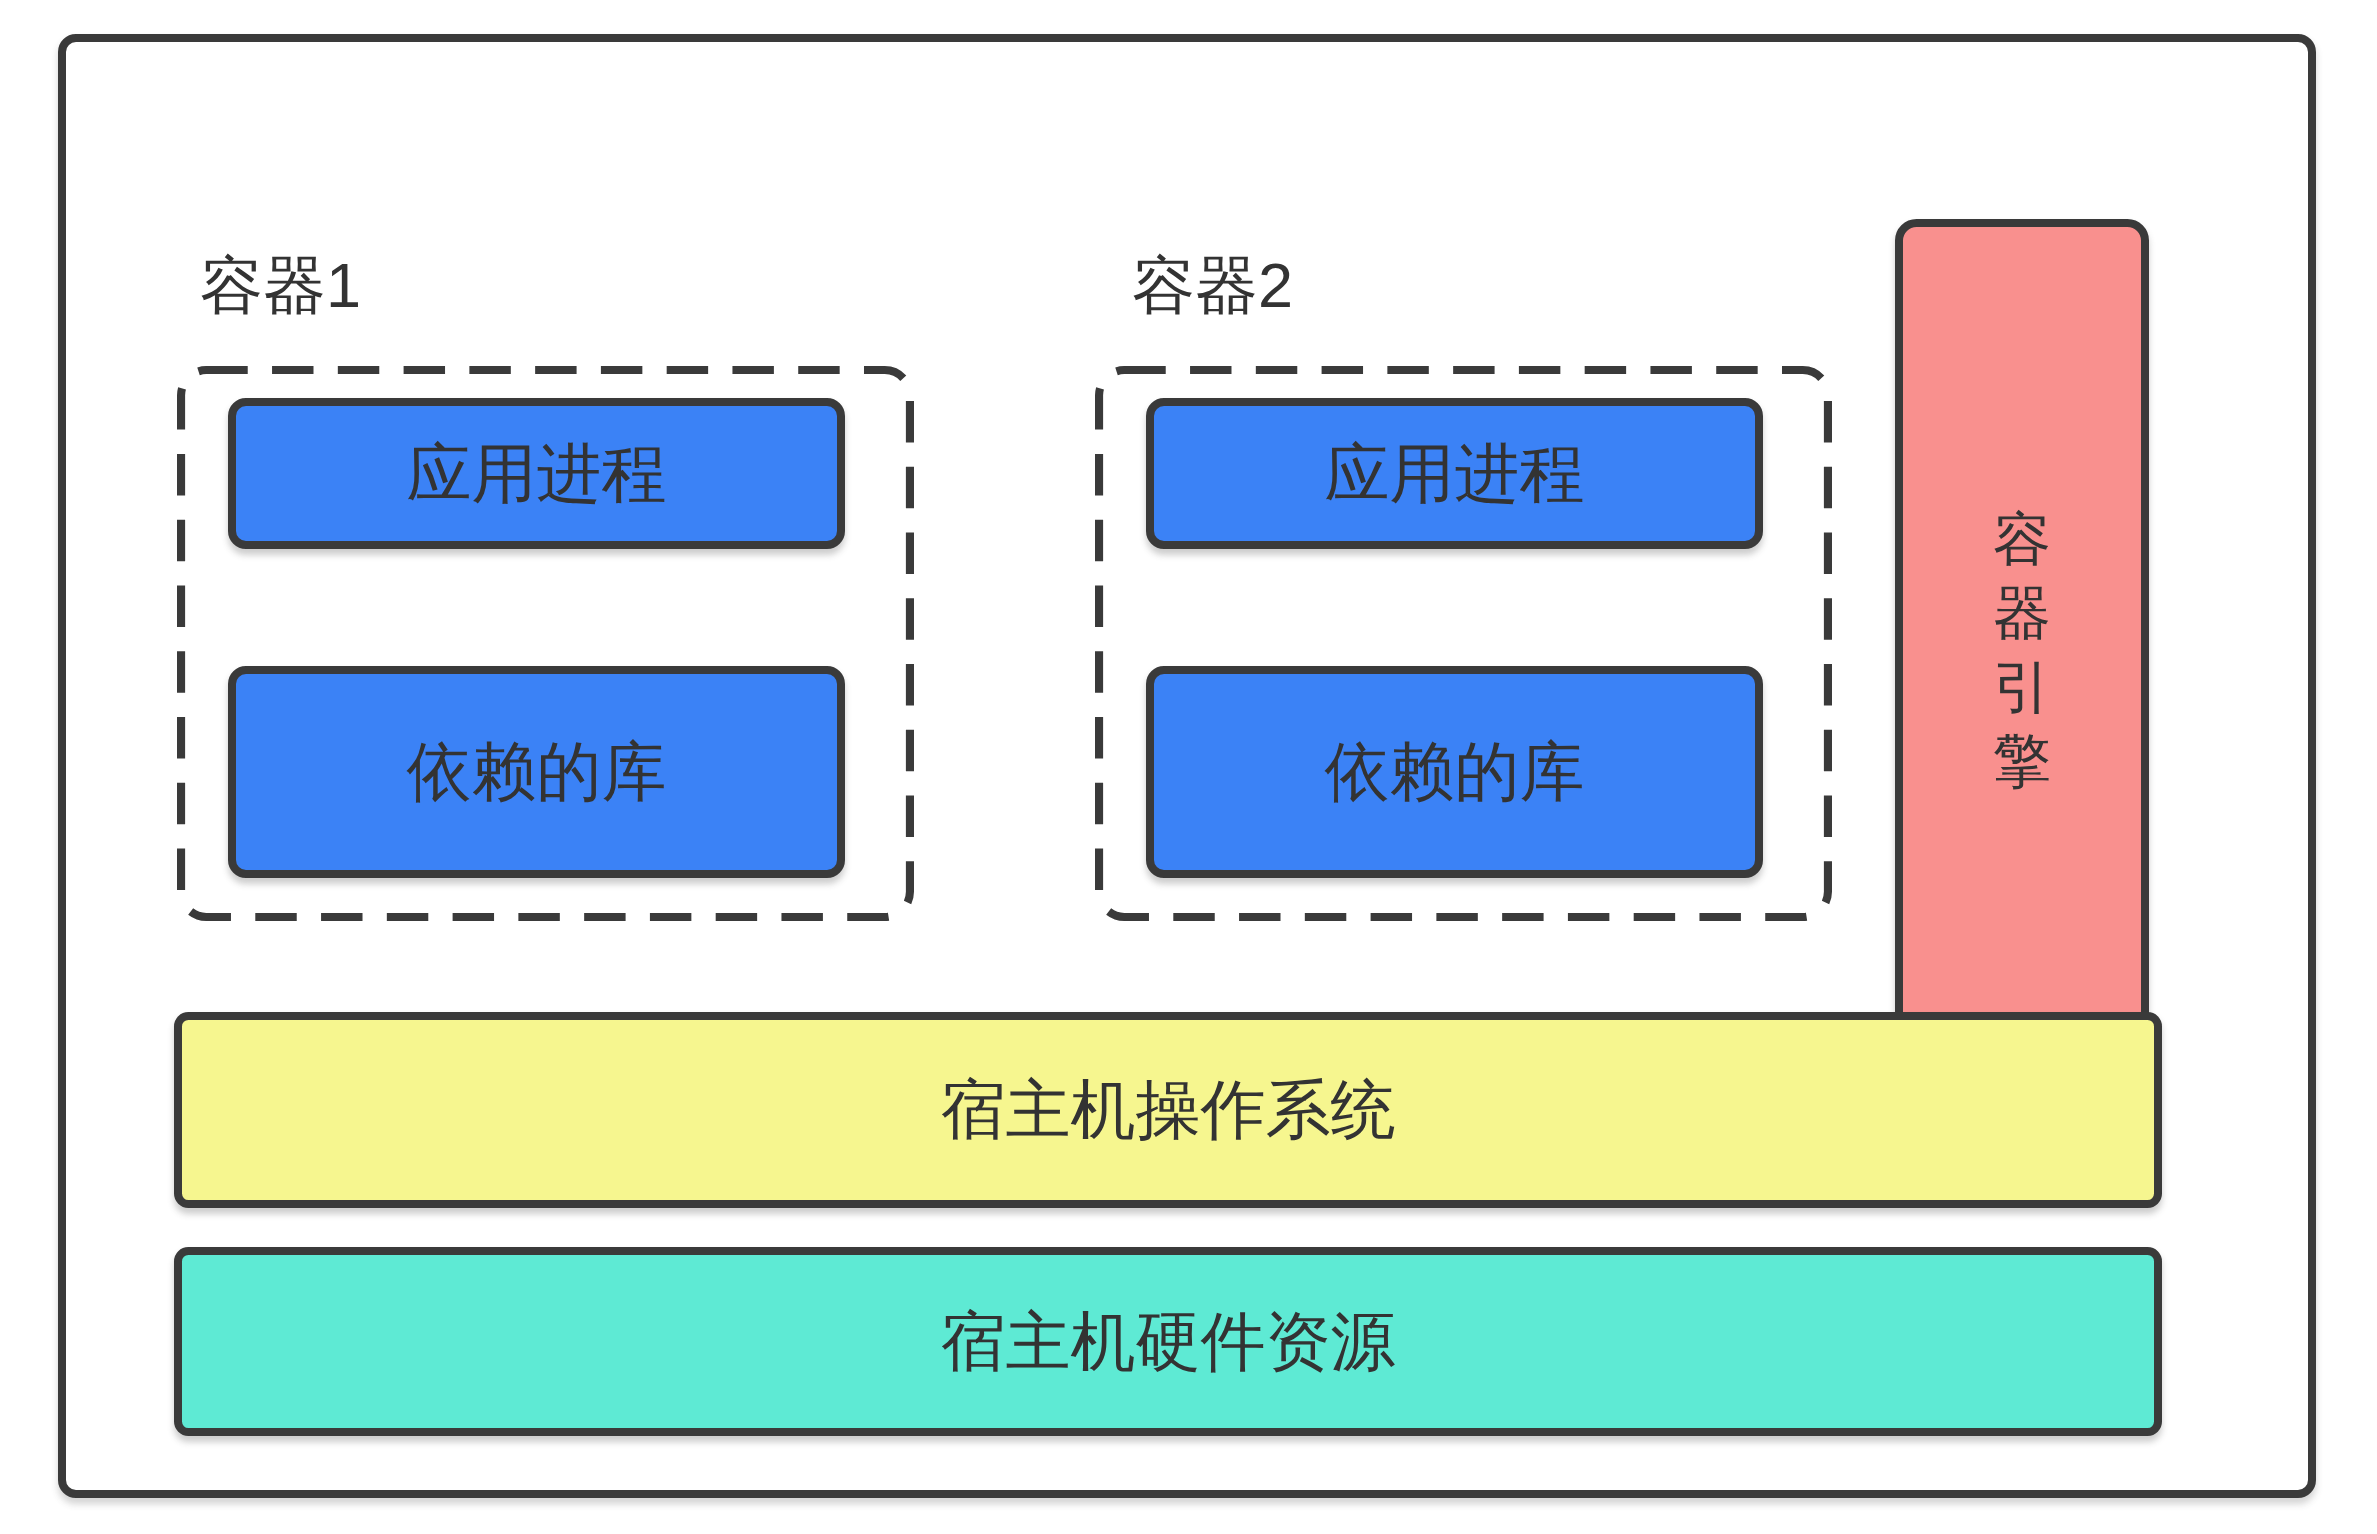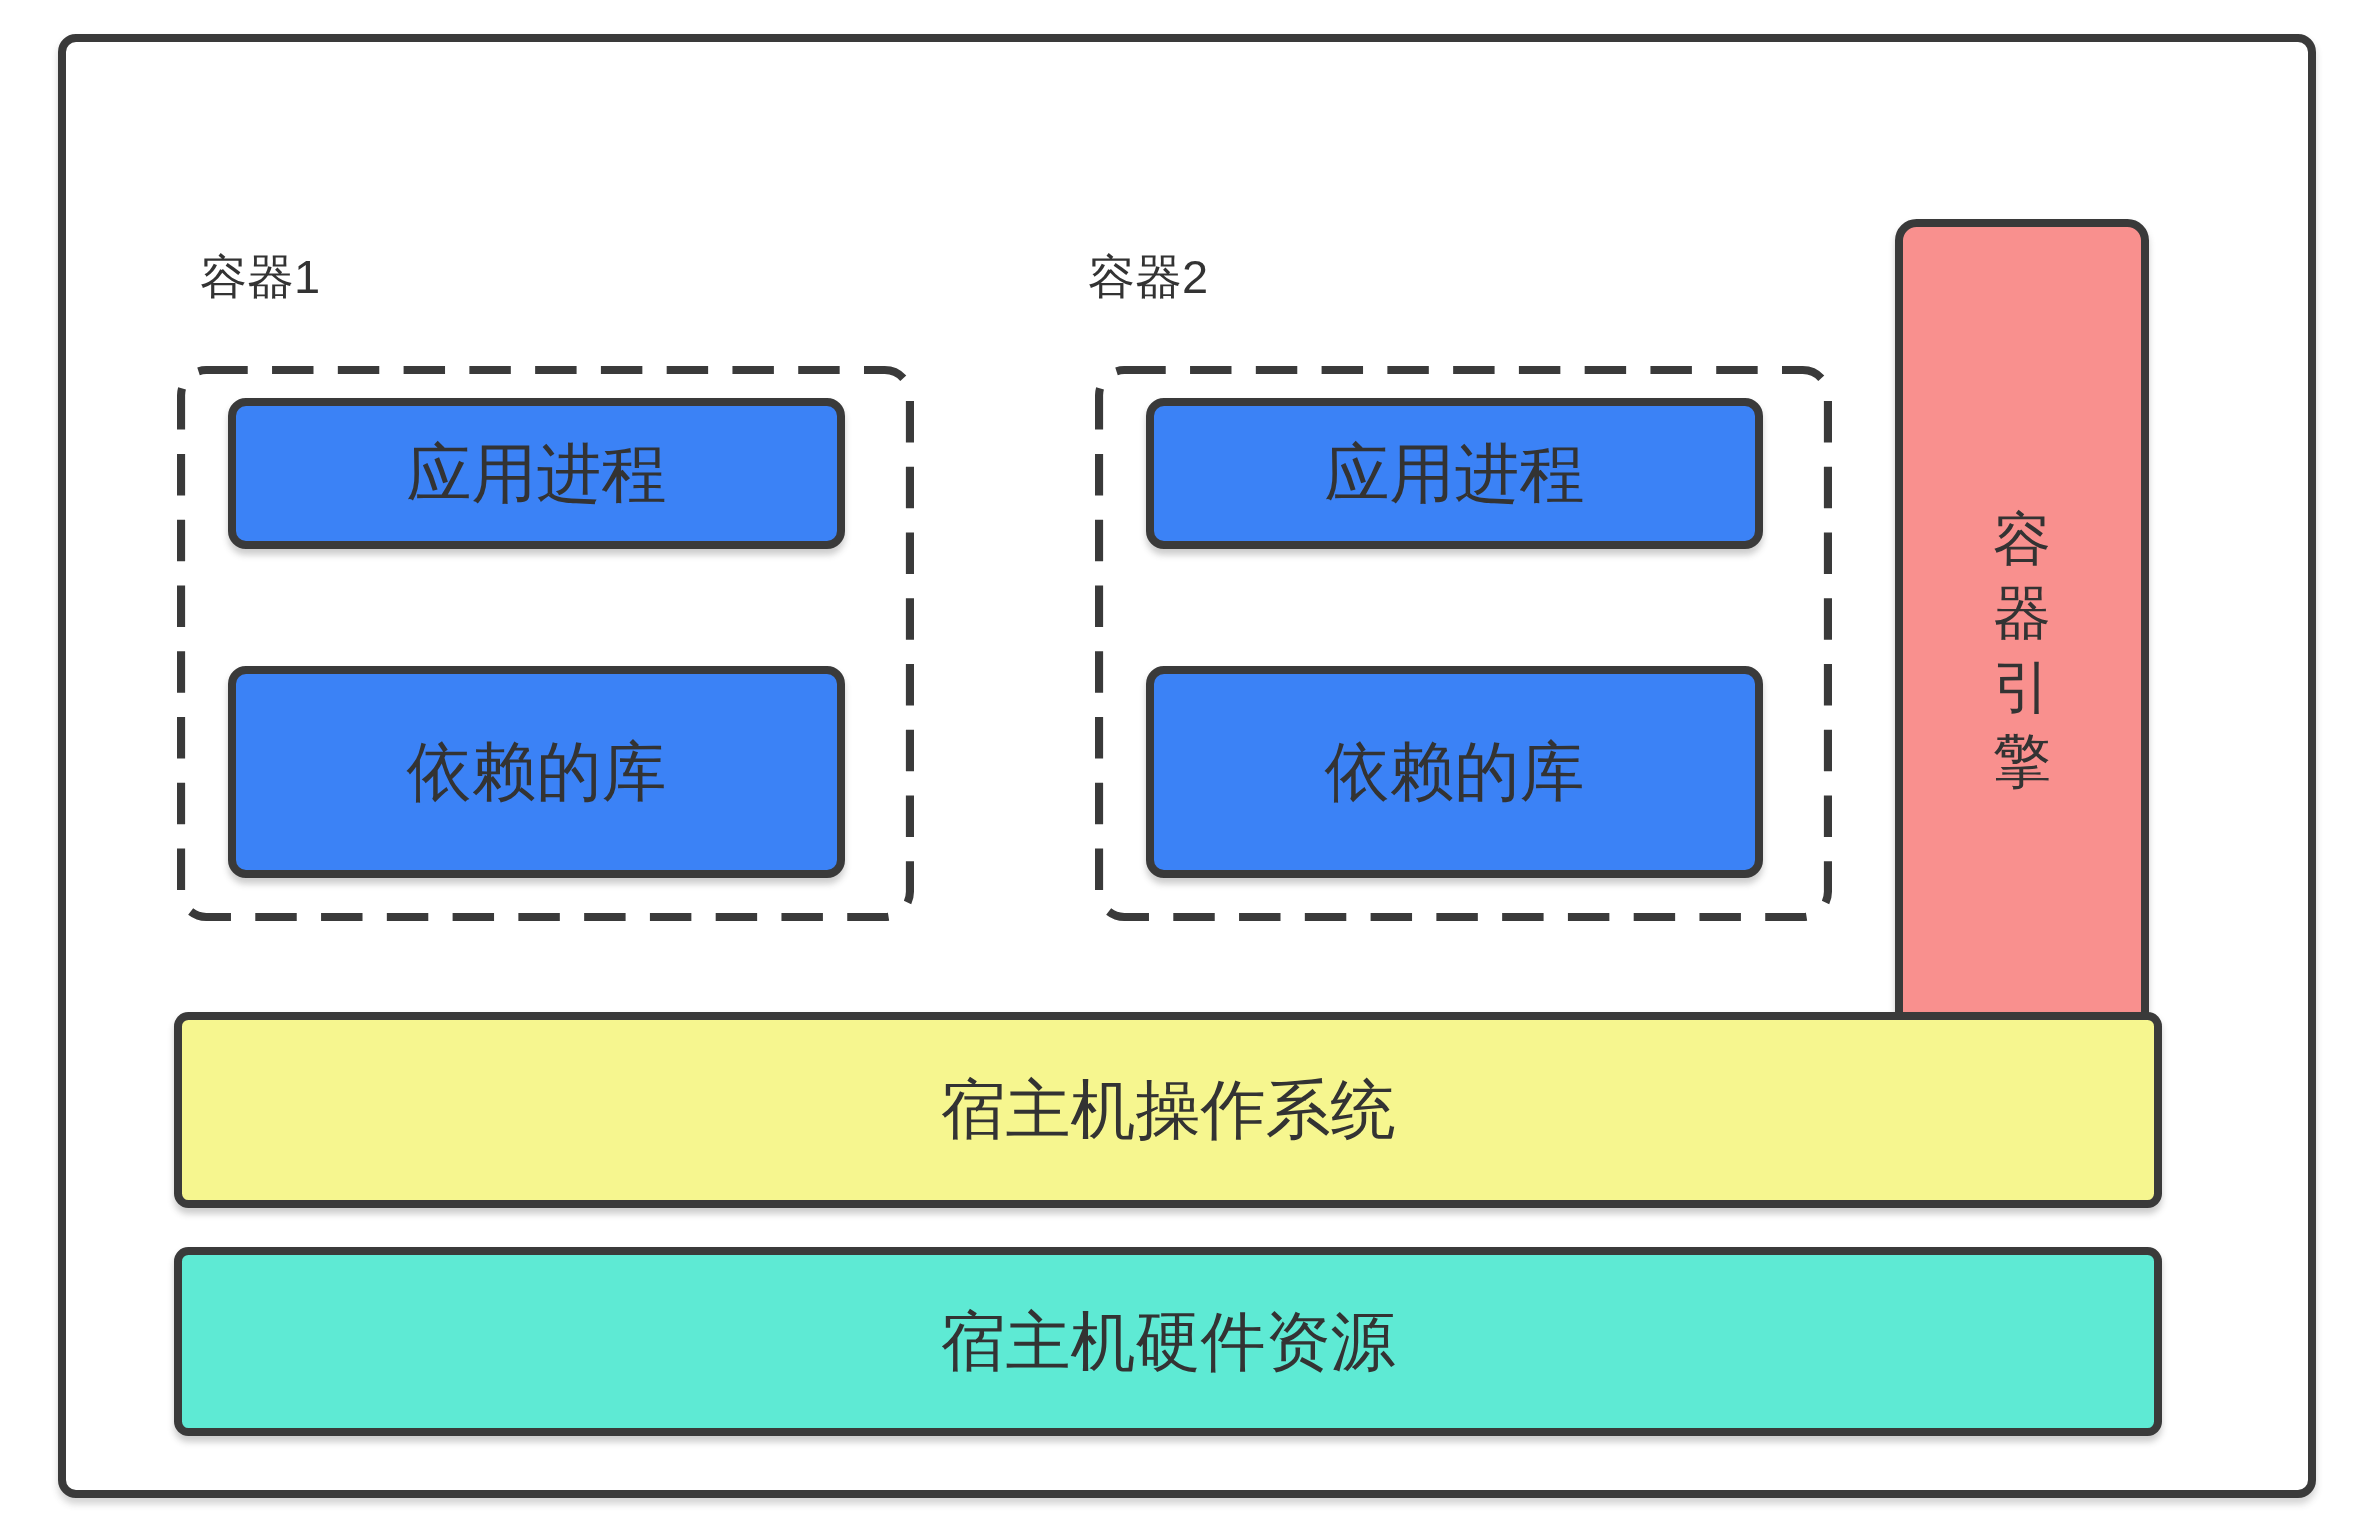--- a/index.html
+++ b/index.html
@@ -19,27 +19,27 @@
     position: absolute;
     left: 58px; top: 34px;
     width: 2258px; height: 1464px;
     border: 8px solid #3a3a3a;
     border-radius: 18px;
     box-shadow: 0 5.4px 7.2px rgba(60,60,60,0.22);
     background: #ffffff;
   }
   .container-label {
     position: absolute;
-    font-size: 47px;
+    font-size: 63px;
     line-height: 1.1;
     color: #333333;
     white-space: nowrap;
   }
   .label-1 { left: 200px; top: 251px; }
-  .label-2 { left: 1088px; top: 251px; }
+  .label-2 { left: 1132px; top: 251px; }
   .dashed-box {
     position: absolute;
     top: 366px;
     width: 737px; height: 555px;
   }
   .dashed-1 { left: 177px; }
   .dashed-2 { left: 1095px; }
   .dashed-box > svg { position: absolute; left: 0; top: 0; }
   .inner-box {
     position: absolute;

